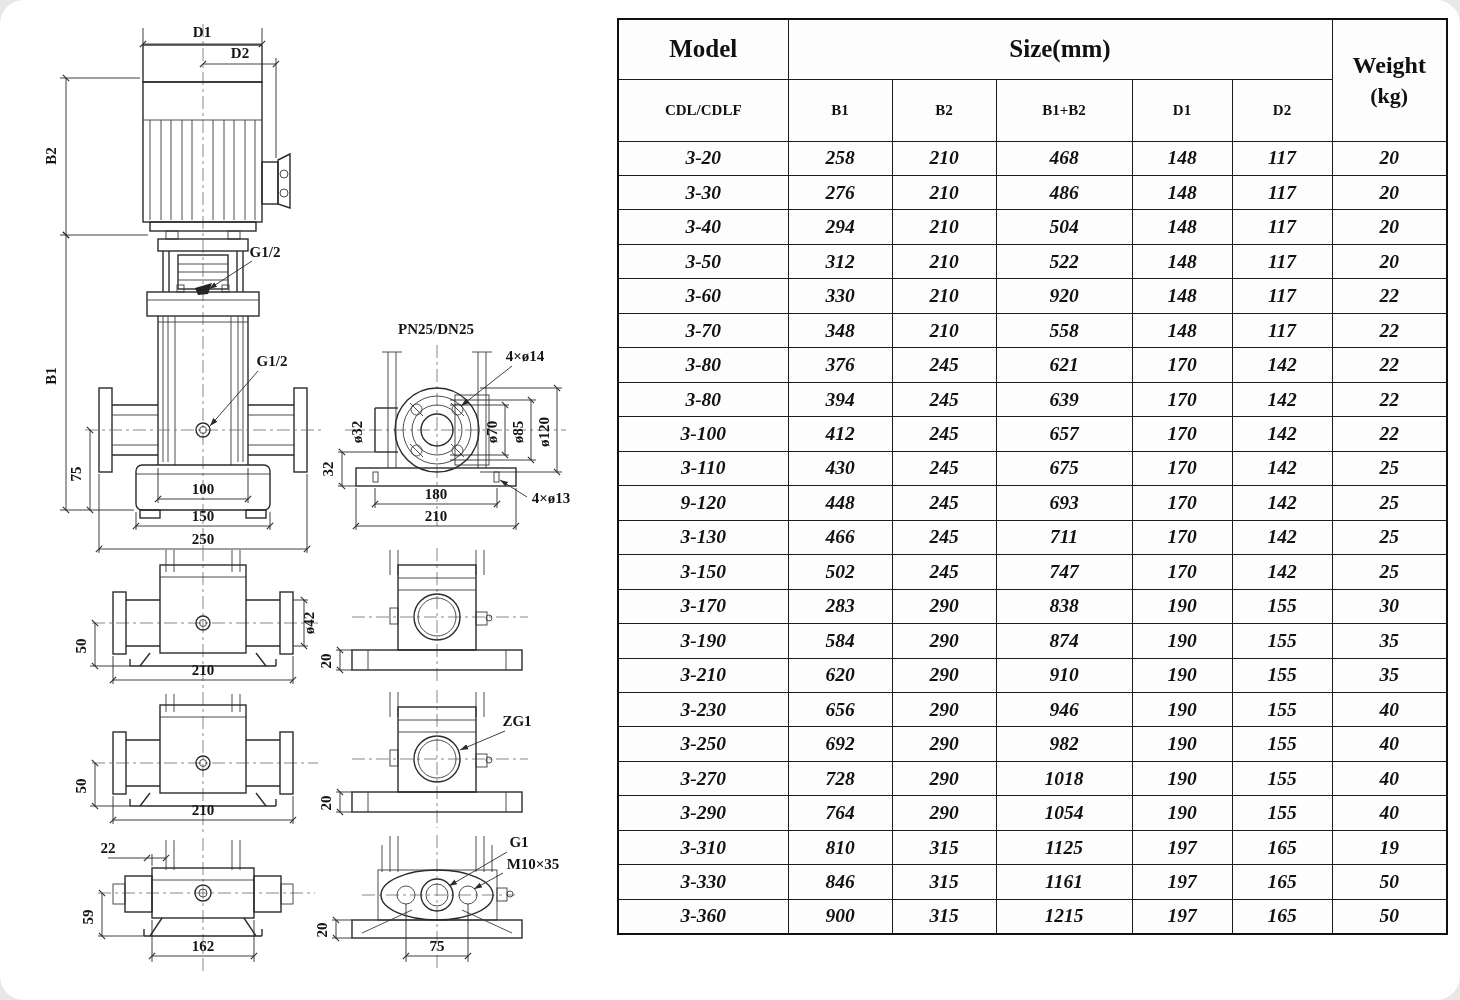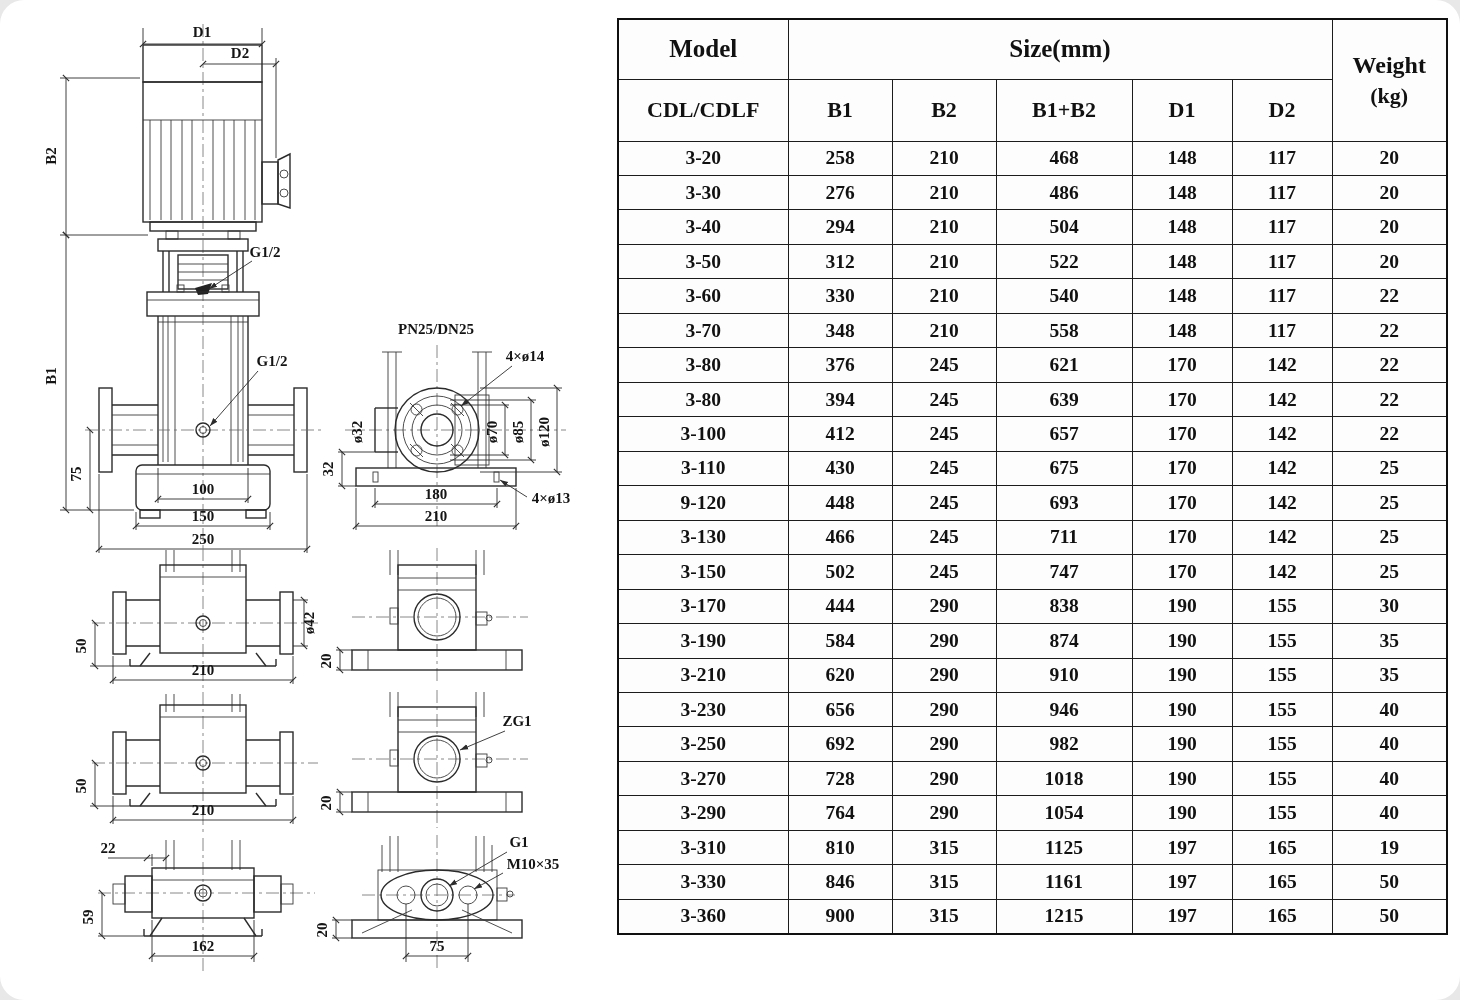--- a/index.html
+++ b/index.html
@@ -26,25 +26,25 @@
     width:100%; height:100%; border-collapse:collapse; table-layout:fixed;
     border:2.5px solid #101010; background:#fdfdfd;
   }
   .spec-wrap th, .spec-wrap td {
     border:1.5px solid #1c1c1c; text-align:center; vertical-align:middle;
     font-family:"Liberation Serif", serif; font-weight:bold; color:#111; padding:0;
   }
   thead tr.h1 { height:60px;padding-left:6px; }
   thead tr.h2 { height:62px; }
   th.big  { font-size:25px; }
-  th.sub  { font-size:22px; }
+  th.sub  { font-size:15px; }
   th.weight-th { font-size:24px; line-height:1.3; }
   th.weight-th .kg { font-size:22px; }
   .spec-wrap td { font-size:19.5px; }
-  tbody tr { height:27px; }
+  tbody tr { height:27px;font-style:italic; }
 </style>
 </head>
 <body>
 
 <div id="page">
 
   <svg id="drawing" width="610" height="1000" viewBox="0 0 610 1000">
     <defs>
       <marker id="tk" markerWidth="9" markerHeight="9" refX="4.5" refY="4.5" orient="auto">
         <path d="M1,8 L8,1" stroke="#2b2b2b" stroke-width="1.2" fill="none"></path>
@@ -491,21 +491,21 @@
             <td>210</td>
             <td>522</td>
             <td>148</td>
             <td>117</td>
             <td>20</td>
           </tr>
           <tr>
             <td>3-60</td>
             <td>330</td>
             <td>210</td>
-            <td>540</td>
+            <td>920</td>
             <td>148</td>
             <td>117</td>
             <td>22</td>
           </tr>
           <tr>
             <td>3-70</td>
             <td>348</td>
             <td>210</td>
             <td>558</td>
             <td>148</td>
@@ -570,21 +570,21 @@
             <td>3-150</td>
             <td>502</td>
             <td>245</td>
             <td>747</td>
             <td>170</td>
             <td>142</td>
             <td>25</td>
           </tr>
           <tr>
             <td>3-170</td>
-            <td>444</td>
+            <td>283</td>
             <td>290</td>
             <td>838</td>
             <td>190</td>
             <td>155</td>
             <td>30</td>
           </tr>
           <tr>
             <td>3-190</td>
             <td>584</td>
             <td>290</td>

